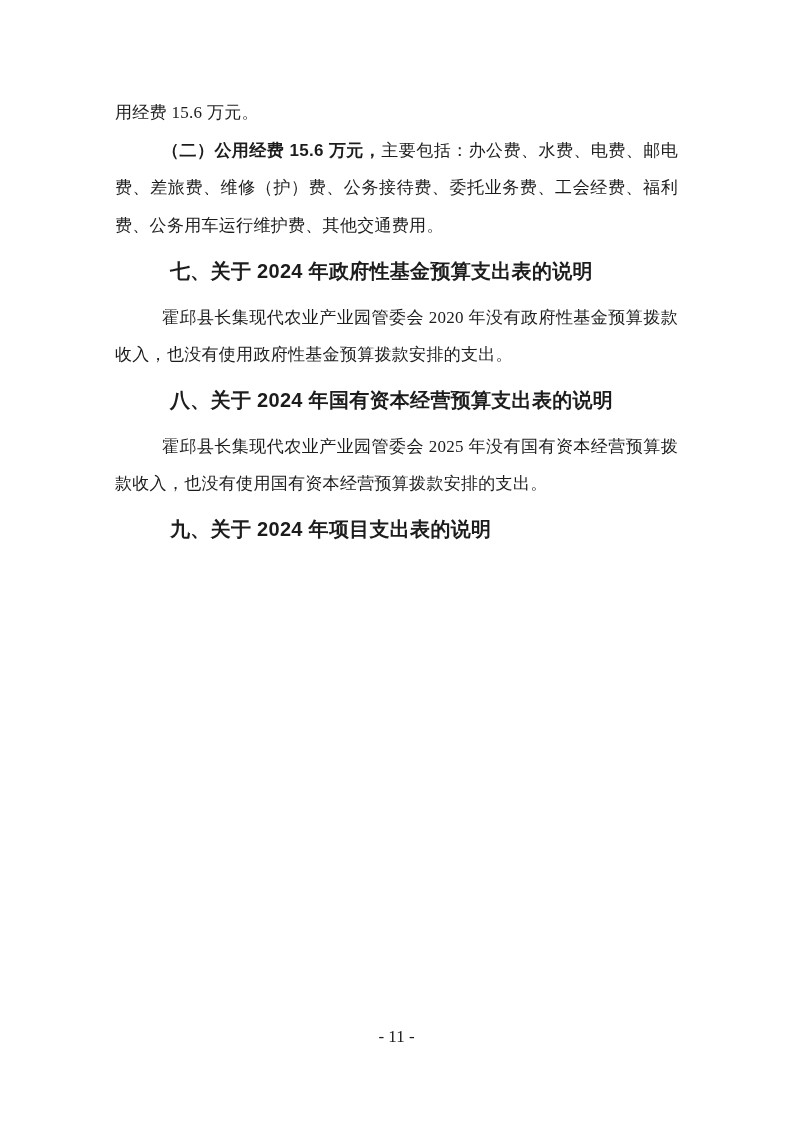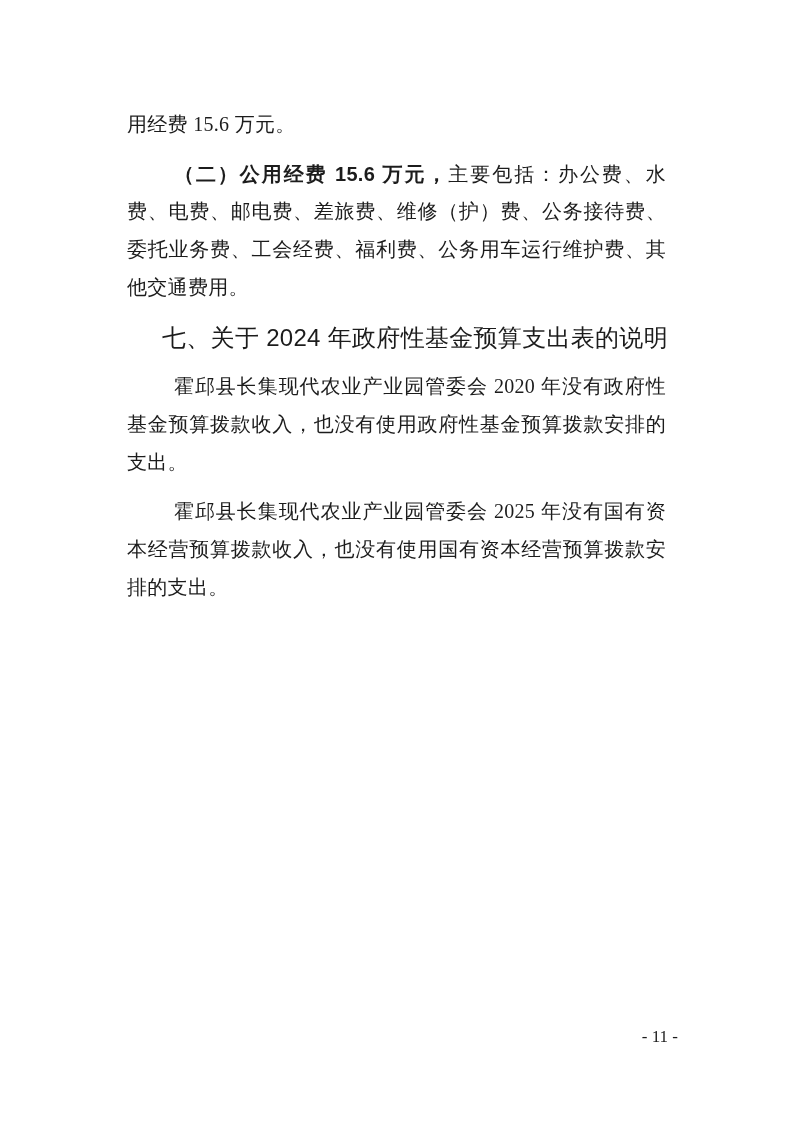--- a/index.html
+++ b/index.html
@@ -16,49 +16,49 @@
     font-family: "Liberation Serif", serif;
     color: #1c1c1c;
   }
   .content {
     position: absolute;
     left: 115px;
     top: 94px;
     width: 563px;
   }
   p.body {
-    margin: 12px;
-    font-size: 20px;
+    margin: 0;
+    font-size: 17px;
     line-height: 37.7px;
     text-align: justify;
     text-justify: inter-character;
     letter-spacing: 0.3px;
   }
   p.indent {
     text-indent: 47px;
   }
   p.heading {
-    margin: 0;
-    font-size: 24px;
+    margin: 8px;
+    font-size: 20px;
     line-height: 37.7px;
     text-indent: 47px;
-    font-weight: normal;
+    font-weight: bold;
     font-family: "Liberation Sans", sans-serif;
     letter-spacing: 0.3px;
   }
   .lead {
     font-weight: bold;
     font-family: "Liberation Sans", sans-serif;
   }
   .footer {
     position: absolute;
     right: 115px;
     top: 1026px;
     width: 563px;
-    text-align: right;
+    text-align: center;
     font-size: 17px;
     line-height: 22px;
     font-family: "Liberation Serif", serif;
     color: #1c1c1c;
   }
 </style>
 </head>
 <body>
 
 <div class="page">
@@ -66,23 +66,25 @@
 
     <p class="body">用经费 15.6 万元。</p>
 
 
     <p class="body indent"><span class="lead">（二）公用经费 15.6 万元，</span><span>主要包括：办公费、水费、电费、邮电费、差旅费、维修（护）费、公务接待费、委托业务费、工会经费、福利费、公务用车运行维护费、其他交通费用。</span></p>
 
     <p class="heading">七、关于 2024 年政府性基金预算支出表的说明</p>
 
     <p class="body indent">霍邱县长集现代农业产业园管委会 2020 年没有政府性基金预算拨款收入，也没有使用政府性基金预算拨款安排的支出。</p>
 
+    <p class="heading">八、关于 2024 年国有资本经营预算支出表的说明</p>
 
     <p class="body indent">霍邱县长集现代农业产业园管委会 2025 年没有国有资本经营预算拨款收入，也没有使用国有资本经营预算拨款安排的支出。</p>
 
+    <p class="heading">九、关于 2024 年项目支出表的说明</p>
 
 
   </div>
 
   <div class="footer">
     <span>- 11 -</span>
   </div>
 </div>
 
 </body></html>

